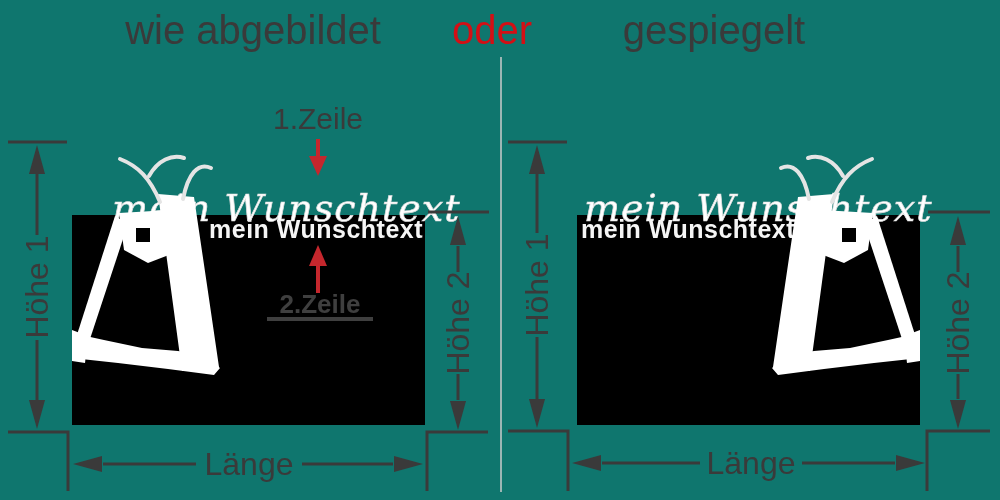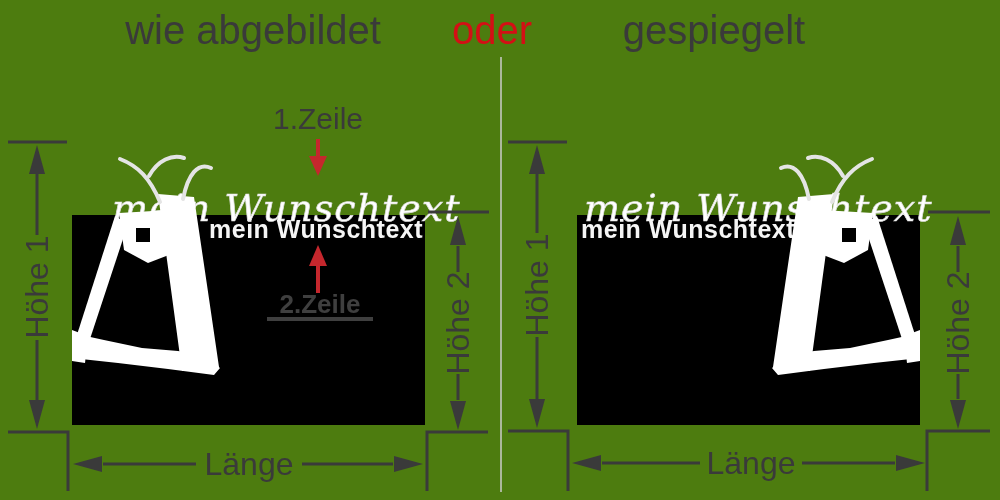--- a/index.html
+++ b/index.html
@@ -1,16 +1,16 @@
 <!DOCTYPE html>
 <html><head>
 <meta charset="utf-8">
 <style>
   html,body{margin:0;padding:0;background:#fff;}
-  .stage{position:relative;width:1000px;height:500px;background:#4d7c0f;overflow:hidden;
+  .stage{position:relative;width:1000px;height:500px;background:#0f766e;overflow:hidden;
          font-family:"Liberation Sans",sans-serif;}
   svg{position:absolute;left:0;top:0;}
   text{font-family:"Liberation Sans",sans-serif;}
   .hdr{font-size:40px;}
   .dimlabel{font-size:32px;fill:#3a3a3a;}
   .annlabel{font-size:30px;fill:#3a3a3a;}
   .line2{font-size:25px;font-weight:bold;fill:#f5f5f5;letter-spacing:0.5px;}
   .line1{font-family:"DejaVu Serif",serif;font-style:italic;font-size:38px;fill:#ffffff;
          stroke:#dedede;stroke-width:0.7;letter-spacing:1px;}
   .zeile2{font-size:26px;font-weight:bold;fill:#3f3f3f;}

